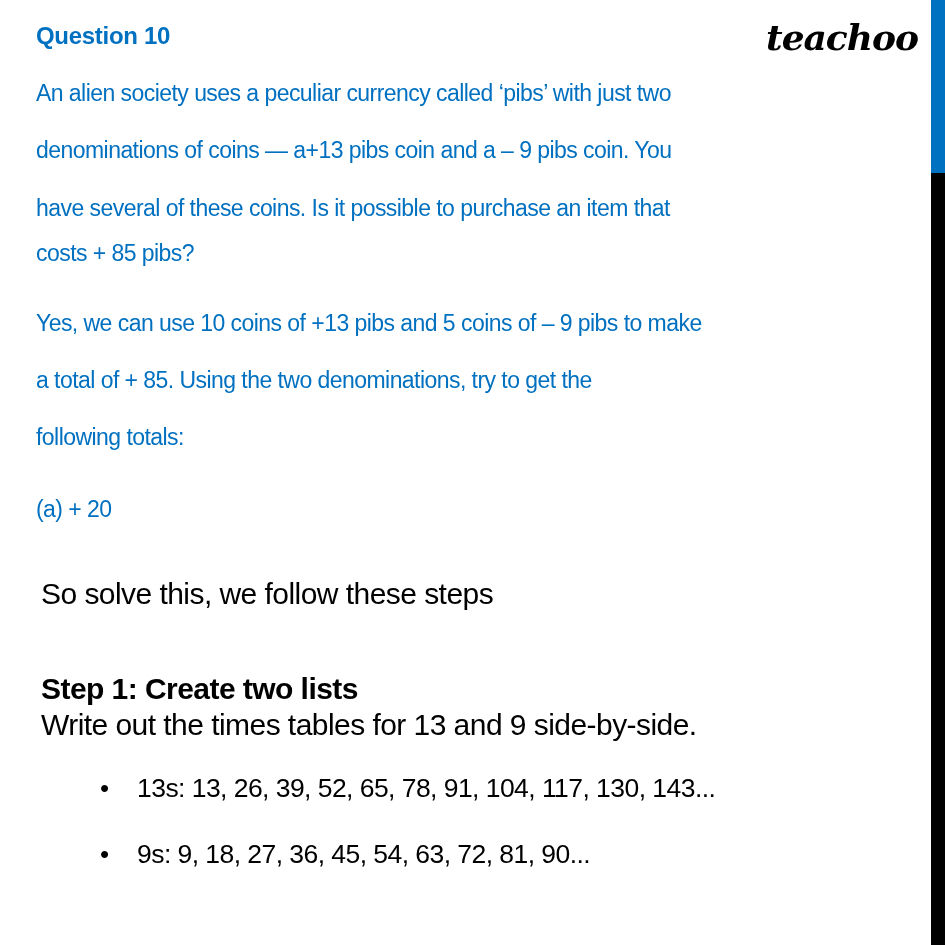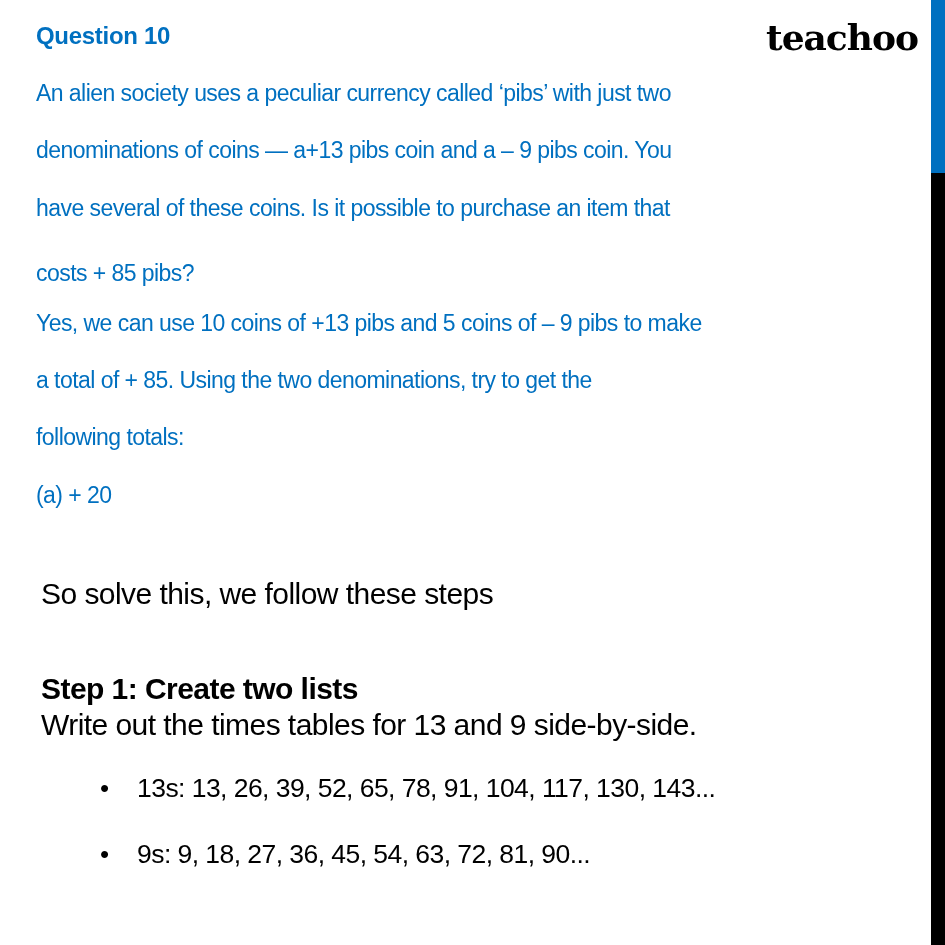--- a/index.html
+++ b/index.html
@@ -17,21 +17,21 @@
       background: #000000;
     }
     .title {
       position: absolute; left: 36px; top: 22px;
       font-size: 24px; font-weight: bold; color: #0070c0;
       letter-spacing: -0.3px;
     }
     .logo {
       position: absolute; left: 766px; top: 16px;
       font-family: "DejaVu Serif", serif;
-      font-weight: bold; font-size: 36px; color: #000;
+      font-style: italic; font-weight: bold; font-size: 36px; color: #000;
       letter-spacing: -1px;
     }
     .q-line {
       position: absolute; left: 36px;
       font-size: 23px; color: #0070c0; white-space: nowrap;
       letter-spacing: -0.55px;
     }
     .s-line {
       position: absolute; left: 41px;
       font-size: 30px; color: #000000; white-space: nowrap;
@@ -54,25 +54,25 @@
 <div class="side-bar-blue"></div>
 <div class="side-bar-black"></div>
 
 <div class="title">Question 10</div>
 <div class="logo">teachoo</div>
 
 <div>
   <div class="q-line" style="top:80px">An alien society uses a peculiar currency called ‘pibs’ with just two</div>
   <div class="q-line" style="top:137px">denominations of coins — a+13 pibs coin and a – 9 pibs coin. You</div>
   <div class="q-line" style="top:195px">have several of these coins. Is it possible to purchase an item that</div>
-  <div class="q-line" style="top:260px">costs + 85 pibs?</div>
+  <div class="q-line" style="top:240px">costs + 85 pibs?</div>
   <div class="q-line" style="top:310px">Yes, we can use 10 coins of +13 pibs and 5 coins of – 9 pibs to make</div>
   <div class="q-line" style="top:367px">a total of + 85. Using the two denominations, try to get the</div>
   <div class="q-line" style="top:424px">following totals:</div>
-  <div class="q-line" style="top:482px">(a) + 20</div>
+  <div class="q-line" style="top:496px">(a) + 20</div>
 </div>
 
 <div>
   <div class="s-line" style="top:577px">So solve this, we follow these steps</div>
   <div class="s-line" style="top:672px"><b>Step 1: Create two lists</b></div>
   <div class="s-line" style="top:708px">Write out the times tables for 13 and 9 side-by-side.</div>
 
   <div>
     <span class="bullet" style="top:773px">•</span>
     <div class="list-line" style="top:773px">

